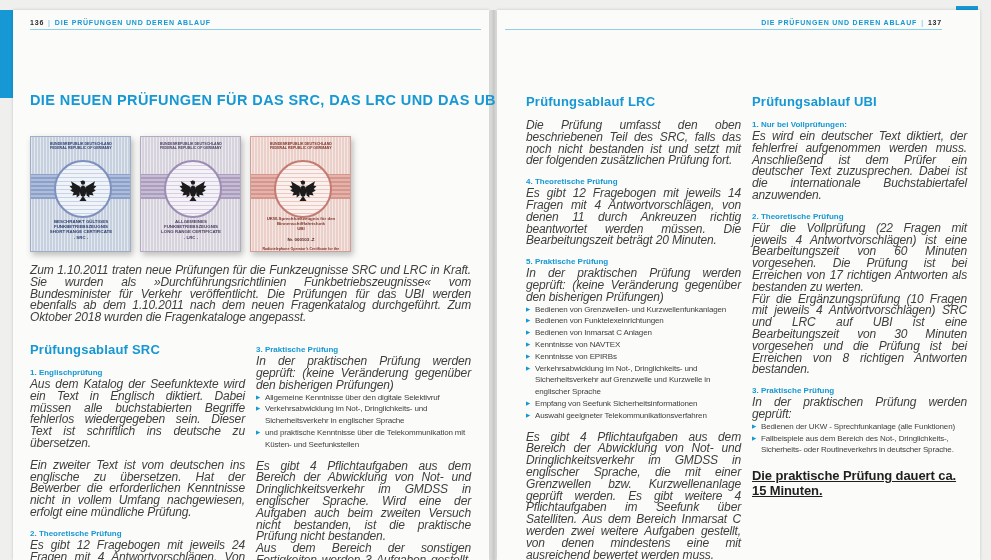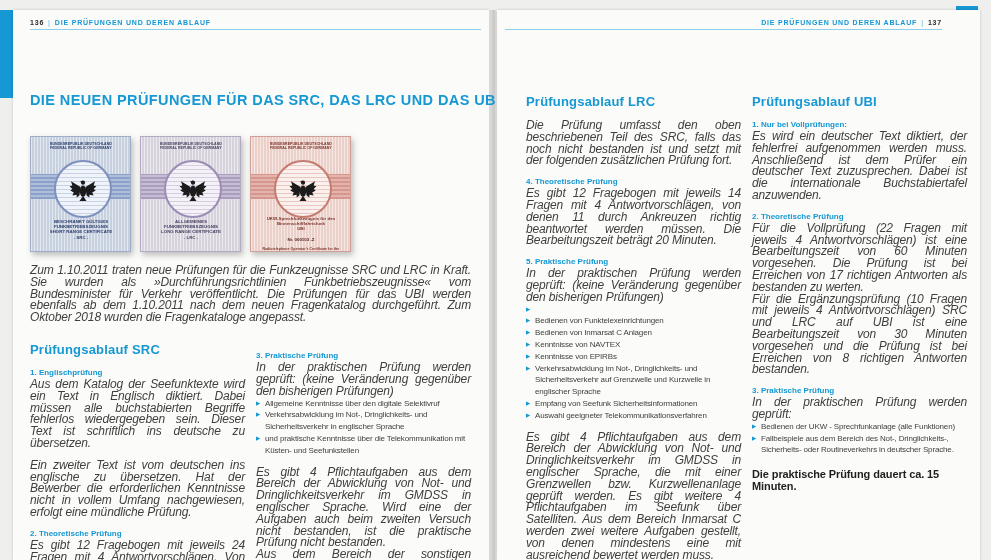--- a/index.html
+++ b/index.html
@@ -38,21 +38,21 @@
     letter-spacing:.4px;white-space:nowrap;
   }
   .section-heading{font-size:13px;font-weight:bold;color:#1598d4;letter-spacing:.2px;margin:0 0 11px 0;}
   .subhead{font-size:8px;font-weight:bold;color:#1598d4;margin:10px 0 2px 0;}
   .subhead.first{margin-top:0;}
   p.body{
     font-size:12px;line-height:11.8px;letter-spacing:-.15px;color:#3f3f3f;
     margin:0 0 10px 0;text-align:justify;font-style:italic;
   }
   p.body.tight{margin-bottom:0;}
-  .duration{font-size:11px;font-weight:bold;color:#1f1f1d;letter-spacing:-.1px;margin-top:12px;}
+  .duration{font-size:13px;font-weight:bold;color:#1f1f1d;letter-spacing:-.1px;margin-top:12px;text-decoration:underline;}
   ul.bullets{list-style:none;margin:0 0 10px 0;padding:0;}
   ul.bullets li{display:flex;font-size:8px;line-height:11.8px;letter-spacing:-.15px;color:#3f3f3f;}
   .tri{flex:0 0 9px;color:#1598d4;font-size:5.5px;line-height:11.8px;}
 
   .cols{display:flex;gap:11px;margin-top:18px;align-items:flex-end;}
   .col{flex:0 0 215px;max-width:215px;}
   .cols-right{display:flex;gap:11px;margin-top:64px;}
 
   
   .certs{display:flex;gap:9px;margin-top:28px;}
@@ -260,20 +260,21 @@
           <p class="body">Die Prüfung umfasst den oben beschriebenen Teil des SRC, falls das noch nicht bestanden ist und setzt mit der folgenden zusätzlichen Prüfung fort.</p>
 
           <div class="subhead">4. Theoretische Prüfung</div>
           <p class="body">Es gibt 12 Fragebogen mit jeweils 14 Fragen mit 4 Antwortvorschlägen, von denen 11 durch Ankreuzen richtig beantwortet werden müssen. Die Bearbeitungszeit beträgt 20 Minuten.</p>
 
           <div class="subhead">5. Praktische Prüfung</div>
           <p class="body tight">In der praktischen Prüfung werden geprüft: (keine Veränderung gegenüber den bisherigen Prüfungen)</p>
           <ul class="bullets">
             <li>
                 <span class="tri">▶</span>
+                <span>Bedienen von Grenzwellen- und Kurzwellenfunkanlagen</span>
               </li>
             <li>
                 <span class="tri">▶</span>
                 <span>Bedienen von Funktelexeinrichtungen</span>
               </li>
             <li>
                 <span class="tri">▶</span>
                 <span>Bedienen von Inmarsat C Anlagen</span>
               </li>
             <li>

